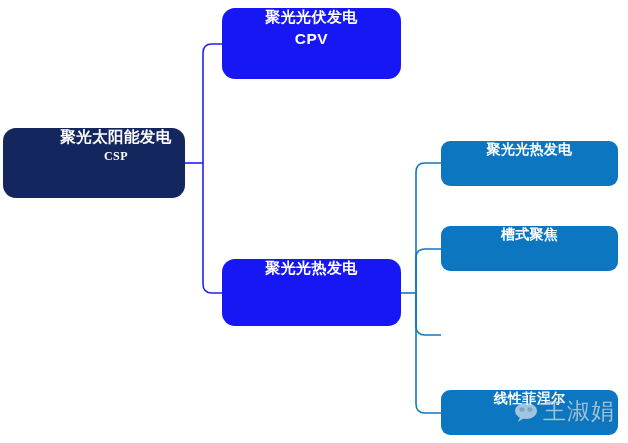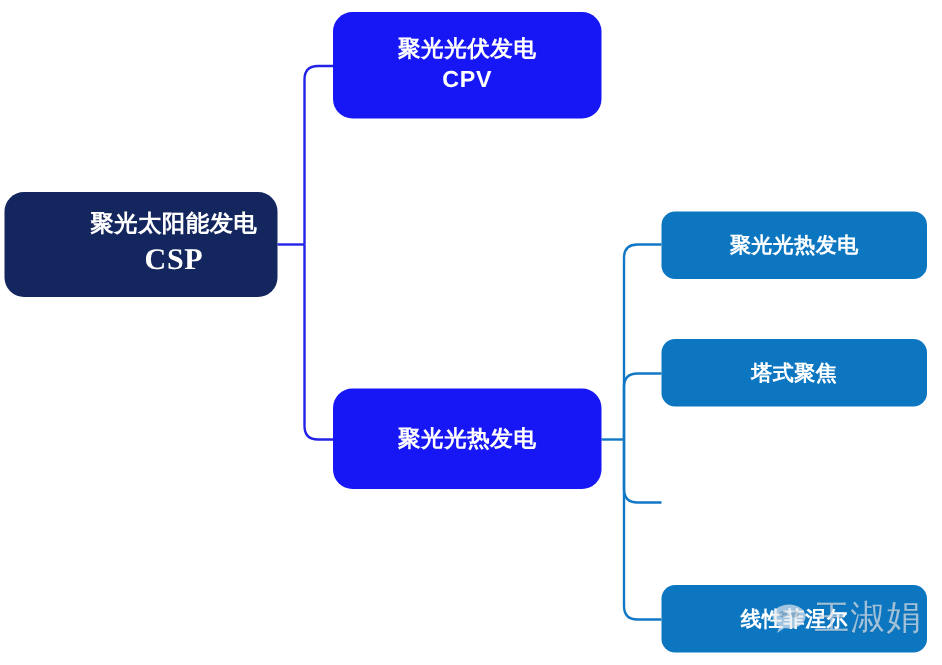--- a/index.html
+++ b/index.html
@@ -24,42 +24,41 @@
     width: 628px;
     height: 443px;
     pointer-events: none;
   }
   .node {
     position: absolute;
     box-sizing: border-box;
     display: flex;
     flex-direction: column;
     align-items: center;
-    justify-content: center;
     color: #ffffff;
     text-align: center;
     line-height: 1.18;
   }
   .node-root {
     left: 3px;
     top: 128px;
     width: 182px;
     height: 70px;
     background: #13265e;
     border-radius: 13px;
     padding-left: 44px;
   }
   .node-root .cn {
     font-size: 15.5px;
     font-weight: bold;
     letter-spacing: 0.4px;
   }
   .node-root .en {
     font-family: "Liberation Serif", "DejaVu Serif", serif;
-    font-size: 20px;
+    font-size: 12px;
     font-weight: bold;
     margin-top: 3px;
     letter-spacing: 0.5px;
   }
   .node-l2 {
     background: #1717f5;
     border-radius: 13px;
   }
   .node-cpv {
     left: 222px;
@@ -165,21 +164,21 @@
 
   <div class="node node-l2 node-csp-thermal">
     <span class="cn">聚光光热发电</span>
   </div>
 
   <div class="node node-l3 n3-1">
     <span class="cn">聚光光热发电</span>
   </div>
 
   <div class="node node-l3 n3-2">
-    <span class="cn">塔式聚焦</span>
+    <span class="cn">槽式聚焦</span>
   </div>
 
 
   <div class="node node-l3 n3-4">
     <span class="cn">线性菲涅尔</span>
   </div>
 
   <div class="watermark">
     <span class="wm-icon">
       <svg viewBox="0 0 26 22" width="26" height="22" xmlns="http://www.w3.org/2000/svg">

